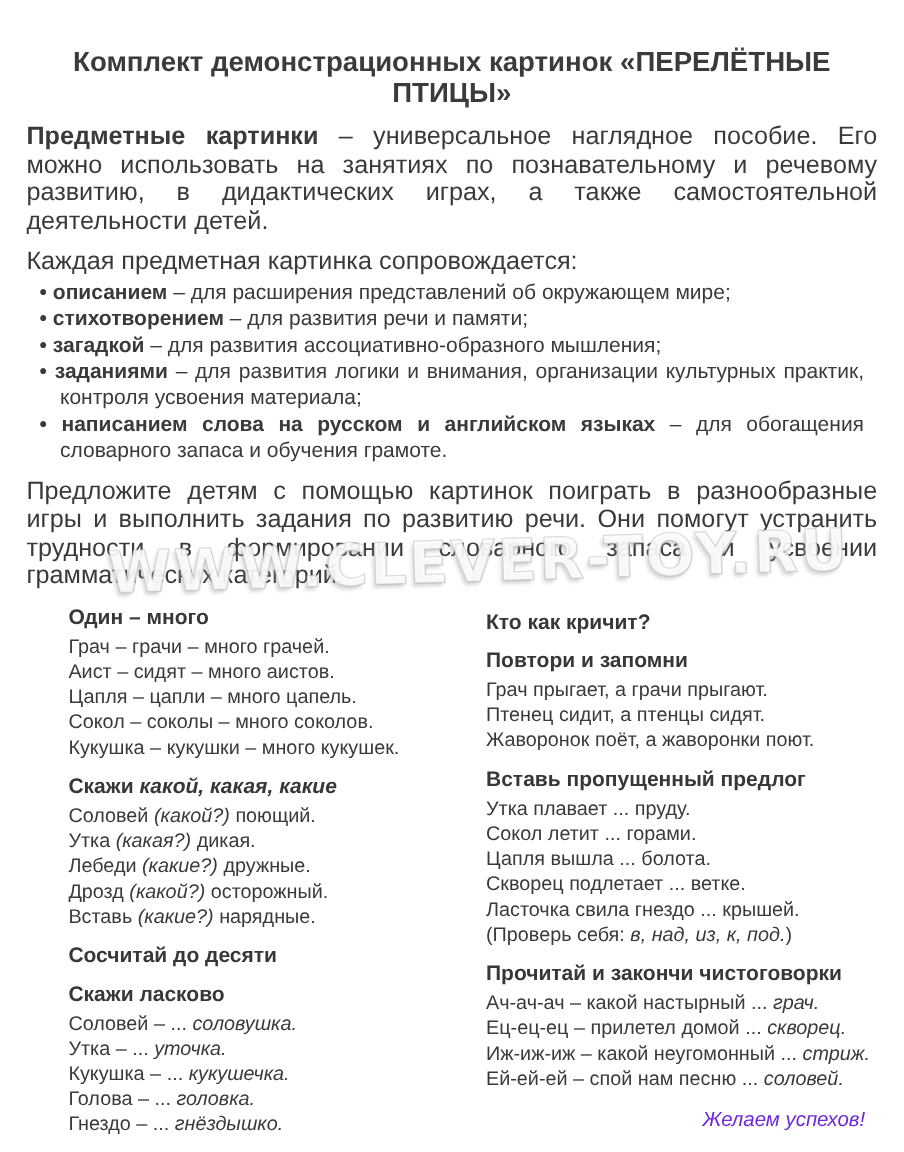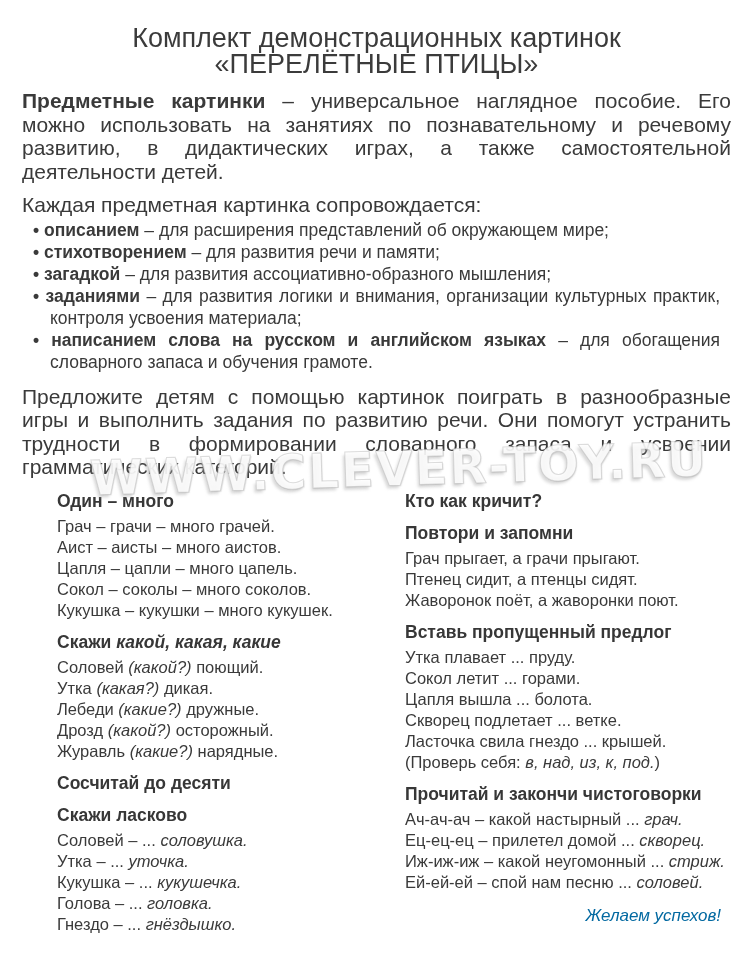--- a/index.html
+++ b/index.html
@@ -2,50 +2,50 @@
 <html lang="ru"><head>
 <meta charset="utf-8">
 <style>
   html, body { margin:0; padding:0; background:#ffffff; }
   .page {
     position:relative; width:753px; height:960px; overflow:hidden;
     background:#ffffff; color:#3a3a3a;
     font-family:"Liberation Sans","DejaVu Sans",sans-serif;
   }
   .title {
-    margin:0; padding:25px 30px 0; text-align:center;
-    font-size:27px; line-height:26px; font-weight:400; color:#3b3b3b;
+    margin:0; padding:38px 30px 0; text-align:center;
+    font-size:23px; line-height:26px; font-weight:700; color:#3b3b3b;
   }
   .para { margin:12px 22px 0; font-size:21px; line-height:23.5px; }
   .justify { text-align:justify; }
   .lead { margin-top:10px; }
   .bullets {
     margin:2px 33px 0; padding:0; list-style:none;
     font-size:17.5px; line-height:22px; text-align:justify;
   }
   .bullets li { padding-left:17px; text-indent:-17px; }
   .bullets li::before { content:"\2022\00a0"; font-weight:700; }
   .seg-b { font-weight:700; }
   .seg-i { font-style:italic; }
   .columns {
-    display:flex; margin:11px 28px 0 57px; gap:32px; align-items:flex-start;
+    display:flex; margin:11px 28px 0 57px; gap:32px; align-items:center;
   }
   .col { font-size:16.5px; line-height:21px; }
   .col-left { width:316px; flex:0 0 auto; }
   .col-right { flex:1 1 auto; }
   .sec-h {
     margin:11px 0 4px; font-size:17.5px; line-height:21px;
     font-weight:700; color:#373737;
   }
   section:first-child .sec-h { margin-top:1px; }
   .sec-lines p { margin:0; }
   .sec-lines.indent p { text-indent:13px; }
   .footer {
     margin:12px 4px 0 0; text-align:right; font-style:italic;
-    font-size:17px; color:#0369a1;
+    font-size:17px; color:#6d28d9;
   }
   .watermark {
     position:absolute; left:90px; top:450px; z-index:3;
     transform:rotate(-1.8deg); transform-origin:left center;
     font-family:"DejaVu Sans",sans-serif; font-weight:700;
     font-size:48px; letter-spacing:2px; white-space:nowrap;
     color:rgba(255,255,255,0.85);
     -webkit-text-stroke:1px rgba(180,180,180,0.45);
     text-shadow:-2px 3px 3px rgba(160,160,160,0.40), 1px 1px 1px rgba(190,190,190,0.35);
     pointer-events:none; user-select:none;
@@ -74,34 +74,34 @@
 
   <p class="para justify">Предложите детям с помощью картинок поиграть в разнообразные игры и выполнить задания по развитию речи. Они помогут устранить трудности в формировании словарного запаса и усвоении грамматических категорий.</p>
 
   <div class="columns">
 
     <div class="col col-left">
       <section>
         <h2 class="sec-h"><span>Один – много</span></h2>
         <div class="sec-lines">
             <p><span>Грач – грачи – много грачей.</span></p>
-            <p><span>Аист – аисты – много аистов.</span></p>
+            <p><span>Аист – сидят – много аистов.</span></p>
             <p><span>Цапля – цапли – много цапель.</span></p>
             <p><span>Сокол – соколы – много соколов.</span></p>
             <p><span>Кукушка – кукушки – много кукушек.</span></p>
           </div>
       </section>
       <section>
         <h2 class="sec-h"><span>Скажи </span><span class="seg-i">какой, какая, какие</span></h2>
         <div class="sec-lines">
             <p><span>Соловей </span><span class="seg-i">(какой?)</span><span> поющий.</span></p>
             <p><span>Утка </span><span class="seg-i">(какая?)</span><span> дикая.</span></p>
             <p><span>Лебеди </span><span class="seg-i">(какие?)</span><span> дружные.</span></p>
             <p><span>Дрозд </span><span class="seg-i">(какой?)</span><span> осторожный.</span></p>
-            <p><span>Журавль </span><span class="seg-i">(какие?)</span><span> нарядные.</span></p>
+            <p><span>Вставь </span><span class="seg-i">(какие?)</span><span> нарядные.</span></p>
           </div>
       </section>
       <section>
         <h2 class="sec-h"><span>Сосчитай до десяти</span></h2>
       </section>
       <section>
         <h2 class="sec-h"><span>Скажи ласково</span></h2>
         <div class="sec-lines">
             <p><span>Соловей – ... </span><span class="seg-i">соловушка.</span></p>
             <p><span>Утка – ... </span><span class="seg-i">уточка.</span></p>

